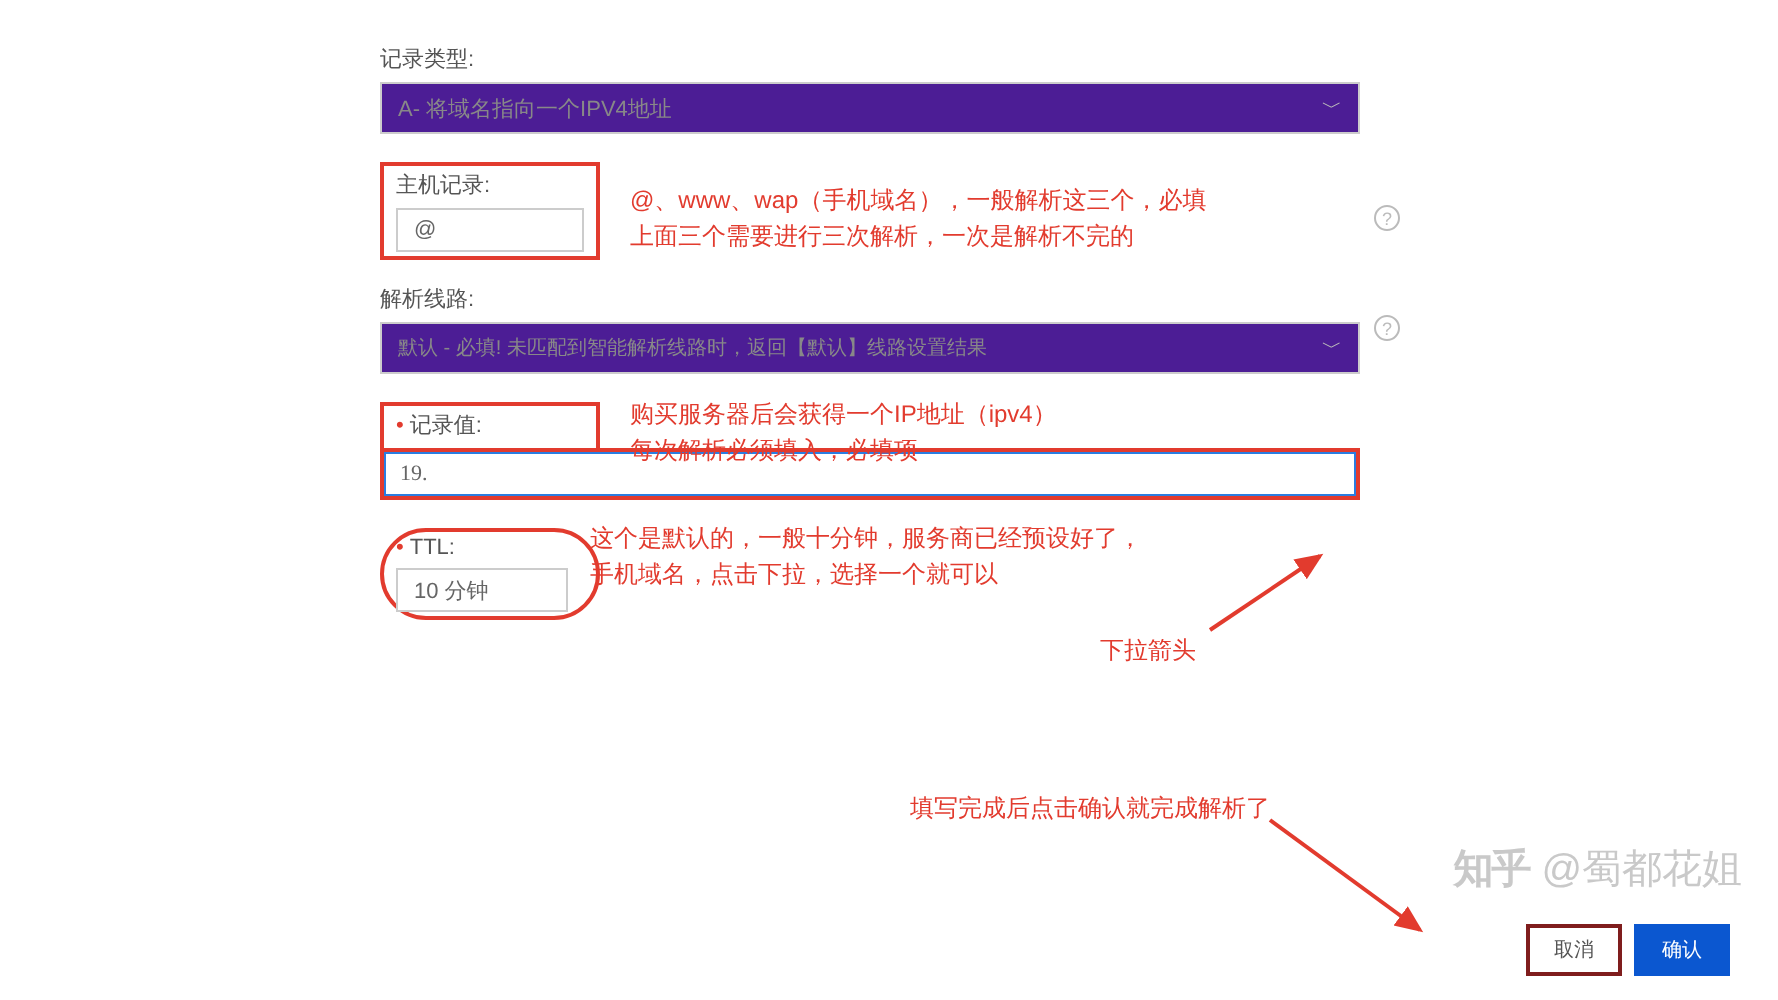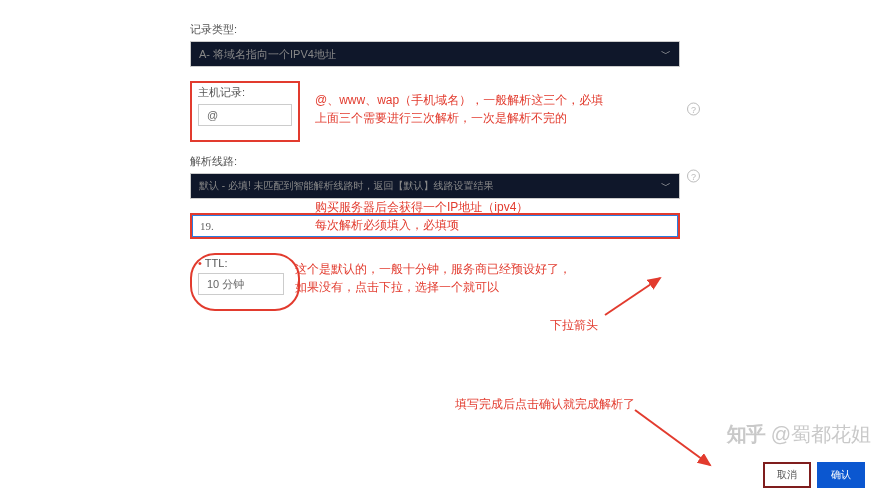--- a/index.html
+++ b/index.html
@@ -31,21 +31,21 @@
     height: 26px;
     border: 1px solid #ccc;
     background: #fff;
     padding: 0 8px;
     font-size: 11px;
     color: #666;
     display: flex;
     align-items: center;
     position: relative;
   }
-  .input-box.readonly { background: #0f172a; color: #888; }
+  .input-box.readonly { background: #4c1d95; color: #888; }
   .chev {
     position: absolute;
     right: 8px;
     top: 50%;
     transform: translateY(-50%);
     color: #bbb;
     font-size: 10px;
   }
   .help-icon {
     position: absolute;
@@ -59,21 +59,21 @@
     font-size: 9px;
     display: flex;
     align-items: center;
     justify-content: center;
   }
   .red-box {
     border: 2px solid #e23b2e !important;
   }
   .red-label-box {
     border: 2px solid #e23b2e;
-    padding: 2px 6px 14px 6px;
+    padding: 2px 6px 2px 6px;
     margin-bottom: -2px;
   }
   .req-dot { color: #e23b2e; margin-right: 3px; }
   .annotation {
     position: absolute;
     color: #e23b2e;
     font-size: 12px;
     line-height: 1.5;
     white-space: nowrap;
   }
@@ -146,20 +146,25 @@
   <div class="field-group" style="position:relative;">
     <span class="field-label">解析线路:</span>
     <div class="input-box readonly">
       <span style="font-size:10px;">默认 - 必填! 未匹配到智能解析线路时，返回【默认】线路设置结果</span>
       <span class="chev">﹀</span>
     </div>
     <span class="help-icon" style="top:22px;">?</span>
   </div>
 
   <div class="field-group">
+    <div class="red-label-box" style="width:110px;border-bottom:none;">
+      <span class="field-label">
+        <span class="req-dot">•</span><span>记录值:</span>
+      </span>
+    </div>
     <div class="input-box red-box blue-outline" style="height:26px;">
       <span>19.</span>
     </div>
   </div>
 
   <div class="field-group" style="margin-top:14px;">
     <div class="red-label-box" style="width:110px;border-radius:25px;">
       <span class="field-label">
         <span class="req-dot">•</span><span>TTL:</span>
       </span>
@@ -171,21 +176,21 @@
 
 </div>
 
 <div class="annotation" style="left:315px;top:91px;">@、www、wap（手机域名），一般解析这三个，必填</div>
 <div class="annotation" style="left:315px;top:109px;">上面三个需要进行三次解析，一次是解析不完的</div>
 
 <div class="annotation" style="left:315px;top:198px;">购买服务器后会获得一个IP地址（ipv4）</div>
 <div class="annotation" style="left:315px;top:216px;">每次解析必须填入，必填项</div>
 
 <div class="annotation" style="left:295px;top:260px;">这个是默认的，一般十分钟，服务商已经预设好了，</div>
-<div class="annotation" style="left:295px;top:278px;">如果没有，点击下拉，选择一个就可以</div>
+<div class="annotation" style="left:295px;top:278px;">手机域名，点击下拉，选择一个就可以</div>
 
 <div class="annotation" style="left:550px;top:316px;">下拉箭头</div>
 
 <div class="annotation" style="left:455px;top:395px;">填写完成后点击确认就完成解析了</div>
 
 <svg class="arrow" style="left:600px;top:270px;" width="80" height="50">
   <defs>
       <marker id="ah1" markerWidth="8" markerHeight="8" refX="6" refY="3" orient="auto">
         <path d="M0,0 L7,3 L0,6 Z" fill="#e23b2e"></path>
       </marker>

